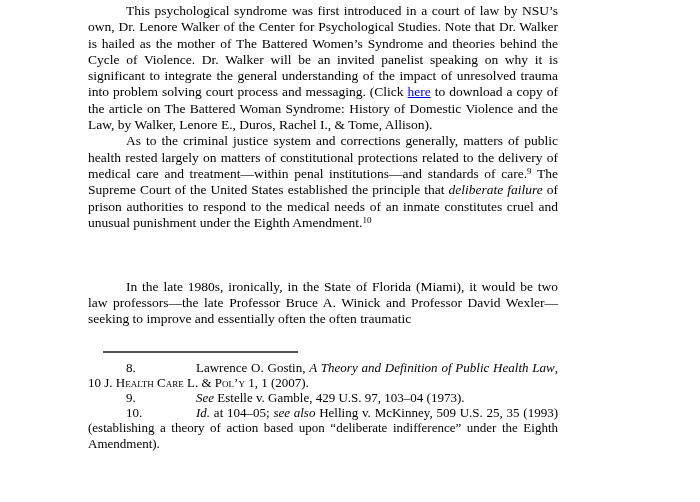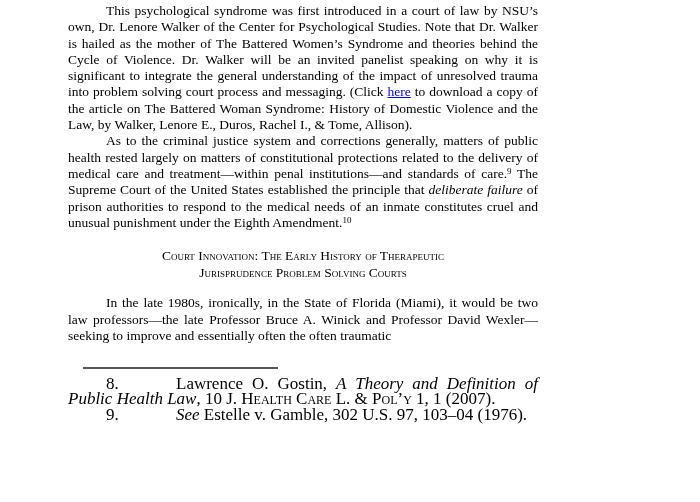--- a/index.html
+++ b/index.html
@@ -11,21 +11,21 @@
     position: relative;
     width: 700px;
     height: 502px;
     background: #ffffff;
     overflow: hidden;
     font-family: "Liberation Serif", serif;
     color: #000000;
   }
   .text-col {
     position: absolute;
-    left: 68px;
+    left: 88px;
     top: 3px;
     width: 470px;
   }
   p.body-para {
     margin: 0;
     text-align: justify;
     font-size: 13.5px;
     line-height: 16.3px;
     text-indent: 38px;
   }
@@ -51,21 +51,21 @@
   }
   .fn-sep {
     width: 195px;
     height: 2px;
     background: #555555;
     margin: 23px 0 7px 15px;
   }
   .footnotes p {
     margin: 0;
     text-align: justify;
-    font-size: 17px;
+    font-size: 13px;
     line-height: 15.2px;
     text-indent: 38px;
   }
   .fn-num {
     display: inline-block;
     width: 70px;
     text-indent: 0;
   }
   .sc {
     font-variant: small-caps;
@@ -75,27 +75,28 @@
 </head>
 <body>
 
 <div class="page">
   <div class="text-col">
 
     <p class="body-para"><span>This psychological syndrome was first introduced in a court of law by NSU’s own, Dr. Lenore Walker of the Center for Psychological Studies.  Note that Dr. Walker is hailed as the mother of The Battered Women’s Syndrome and theories behind the Cycle of Violence.  Dr. Walker will be an invited panelist speaking on why it is significant to integrate the general understanding of the impact of unresolved trauma into problem solving court process and messaging.  (Click </span><a href="#" class="doc-link">here</a><span> to download a copy of the article on The Battered Woman Syndrome:  History of Domestic Violence and the Law, by Walker, Lenore E., Duros, Rachel I., &amp; Tome, Allison).</span></p>
 
     <p class="body-para"><span>As to the criminal justice system and corrections generally, matters of public health rested largely on matters of constitutional protections related to the delivery of medical care and treatment—within penal institutions—and standards of care.</span><sup class="fn-ref">9</sup><span>  The Supreme Court of the United States established the principle that </span><em>deliberate failure</em><span> of prison authorities to respond to the medical needs of an inmate constitutes cruel and unusual punishment under the Eighth Amendment.</span><sup class="fn-ref">10</sup></p>
 
-    <h2 class="heading"><span>Court Innovation:  The Early History of Therapeutic</span><br><span>Jurisprudence Problem Solving Courts</span></h2>
+    <h2 class="heading"><br></h2>
 
     <p class="body-para">In the late 1980s, ironically, in the State of Florida (Miami), it would be two law professors—the late Professor Bruce A. Winick and Professor David Wexler—seeking to improve and essentially often the often traumatic</p>
 
     <div class="fn-sep"></div>
 
     <div class="footnotes">
       <p><span class="fn-num">8.</span><span>Lawrence O. Gostin, </span><em>A Theory and Definition of Public Health Law</em><span>, 10 J. </span><span class="sc">Health Care L. &amp; Pol’y</span><span> 1, 1 (2007).</span></p>
 
-      <p><span class="fn-num">9.</span><em>See</em><span> Estelle v. Gamble, 302 U.S. 97, 103–04 (1976).</span></p>
+      <p><span class="fn-num">9.</span><em>See</em><span> Estelle v. Gamble, 429 U.S. 97, 103–04 (1973).</span></p>
 
+      <p><span class="fn-num">10.</span><em>Id.</em><span> at 104–05; </span><em>see also</em><span> Helling v. McKinney, 509 U.S. 25, 35 (1993) (establishing a theory of action based upon “deliberate indifference” under the Eighth Amendment).</span></p>
     </div>
 
   </div>
 </div>
 
 </body></html>

